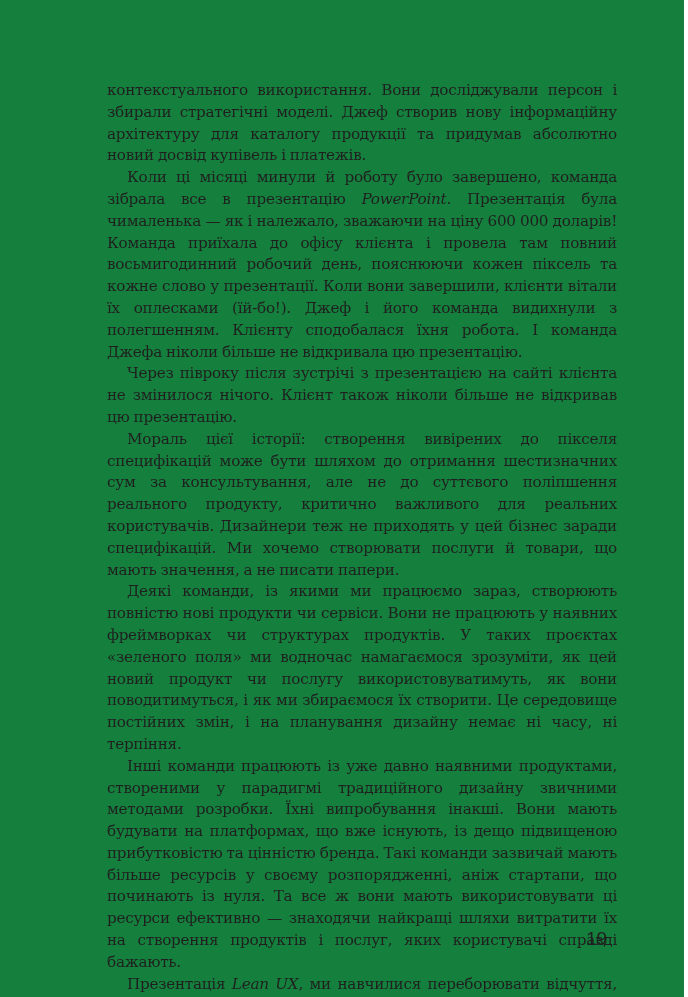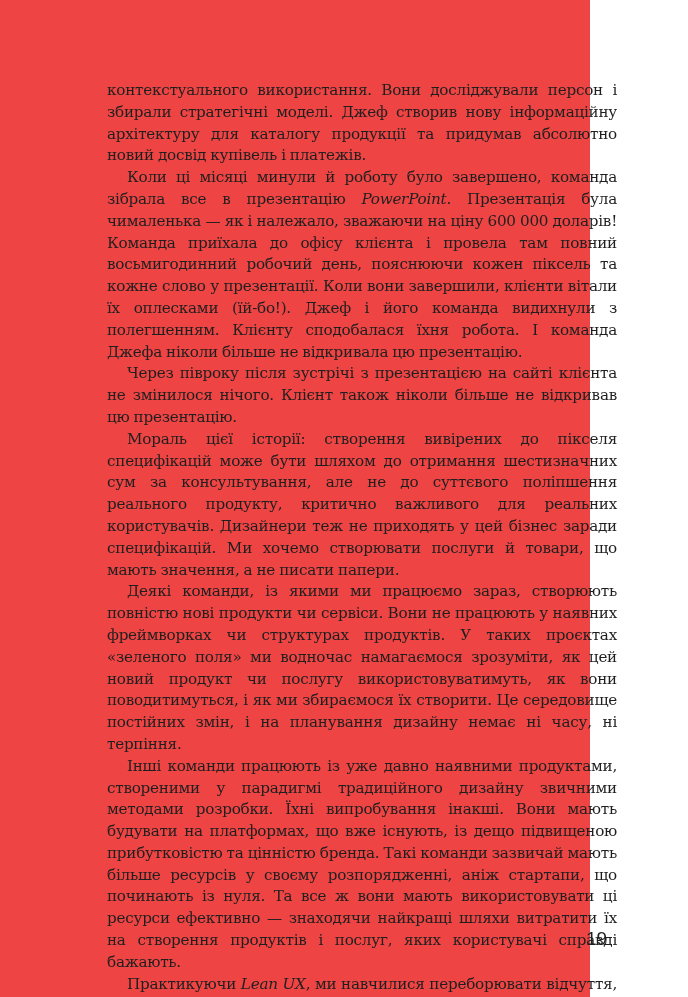--- a/index.html
+++ b/index.html
@@ -9,23 +9,23 @@
     }
     body {
       width: 688px;
       height: 997px;
       position: relative;
       overflow: hidden;
     }
     .page {
       position: absolute;
       left: 0; top: 0;
-      width: 590px;
+      width: 684px;
       height: 997px;
-      background: #ef4444;
+      background: #15803d;
     }
     .text-block {
       position: absolute;
       left: 107px;
       top: 80px;
       width: 510px;
       font-family: "DejaVu Serif", "Liberation Serif", serif;
       font-size: 15.2px;
       line-height: 21.8px;
       color: #1f1f1f;
@@ -72,17 +72,17 @@
     <p class="para">
       <span>Мораль цієї історії: створення вивірених до пікселя специфікацій може бути шляхом до отримання шестизначних сум за консультування, але не до суттєвого поліпшення реального продукту, критично важливого для реальних користувачів. Дизайнери теж не приходять у цей бізнес заради специфікацій. Ми хочемо створювати послуги й товари, що мають значення, а не писати папери.</span>
     </p>
     <p class="para">
       <span>Деякі команди, із якими ми працюємо зараз, створюють повністю нові продукти чи сервіси. Вони не працюють у наявних фреймворках чи структурах продуктів. У таких проєктах «зеленого поля» ми водночас намагаємося зрозуміти, як цей новий продукт чи послугу використовуватимуть, як вони поводитимуться, і як ми збираємося їх створити. Це середовище постійних змін, і на планування дизайну немає ні часу, ні терпіння.</span>
     </p>
     <p class="para">
       <span>Інші команди працюють із уже давно наявними продуктами, створеними у парадигмі традиційного дизайну звичними методами розробки. Їхні випробування інакші. Вони мають будувати на платформах, що вже існують, із дещо підвищеною прибутковістю та цінністю бренда. Такі команди зазвичай мають більше ресурсів у своєму розпорядженні, аніж стартапи, що починають із нуля. Та все ж вони мають використовувати ці ресурси ефективно — знаходячи найкращі шляхи витратити їх на створення продуктів і послуг, яких користувачі справді бажають.</span>
     </p>
     <p class="para">
-      <span>Практикуючи </span><em>Lean UX</em><span>, ми навчилися переборювати відчуття, що ми показуємо роботу в «незакінченому» чи «непривабливому» стані. Тепер ми знаємо, що наша перша спроба обов’язково потребуватиме</span>
+      <span>Презентація </span><em>Lean UX</em><span>, ми навчилися переборювати відчуття, що ми показуємо роботу в «незакінченому» чи «непривабливому» стані. Тепер ми знаємо, що наша перша спроба обов’язково потребуватиме</span>
     </p>
   </div>
   <div class="page-number">19</div>
 </div>
 
 </body></html>

